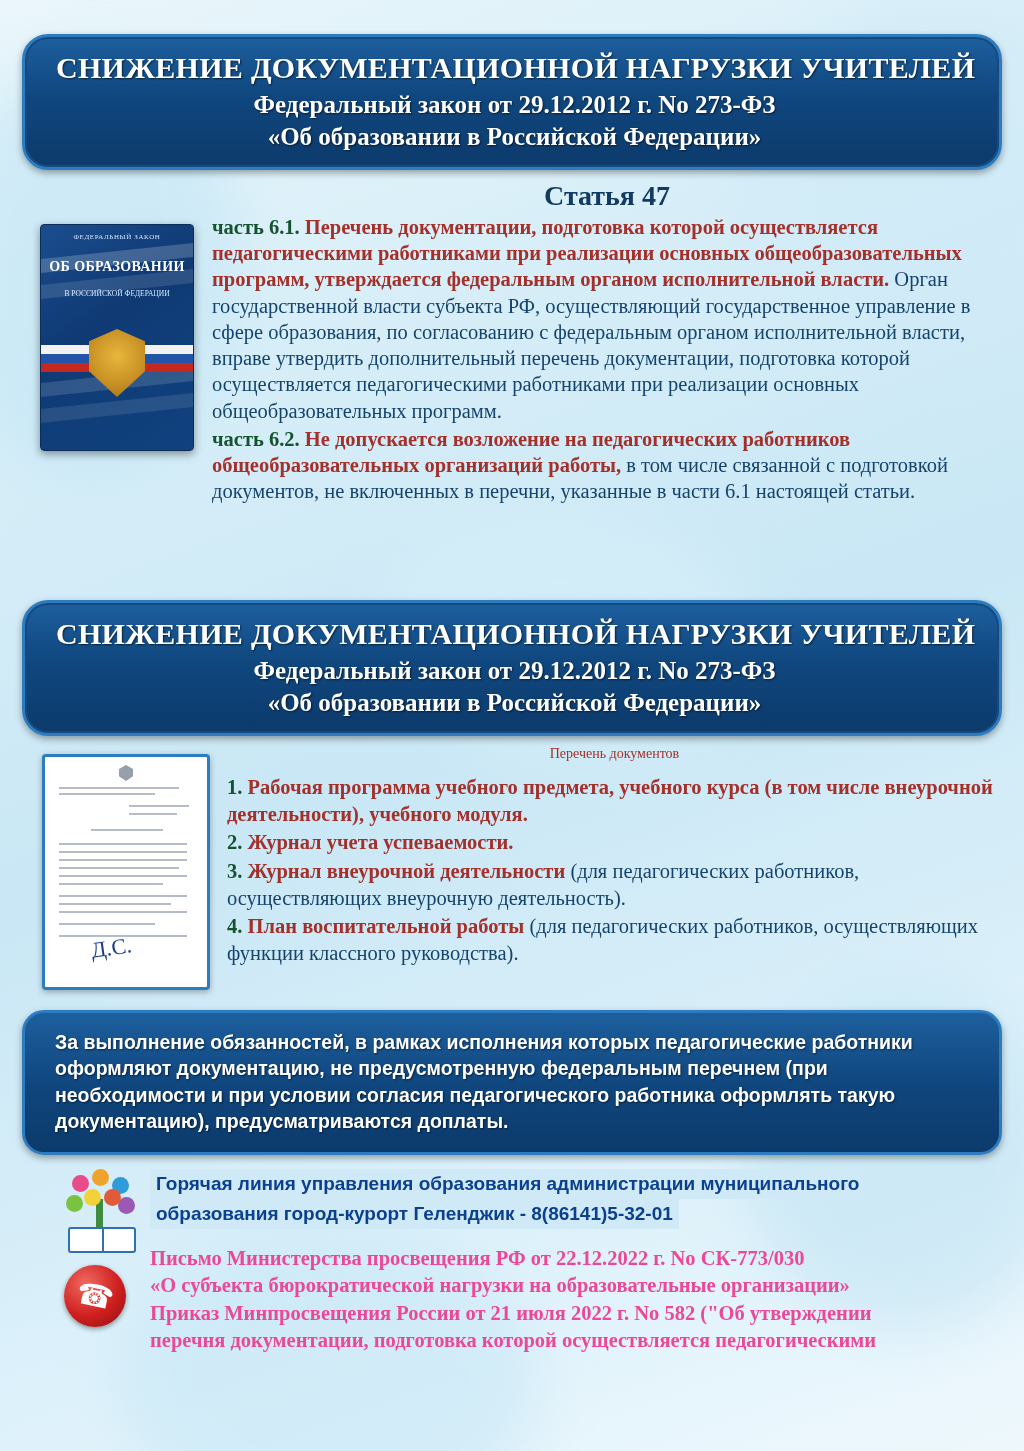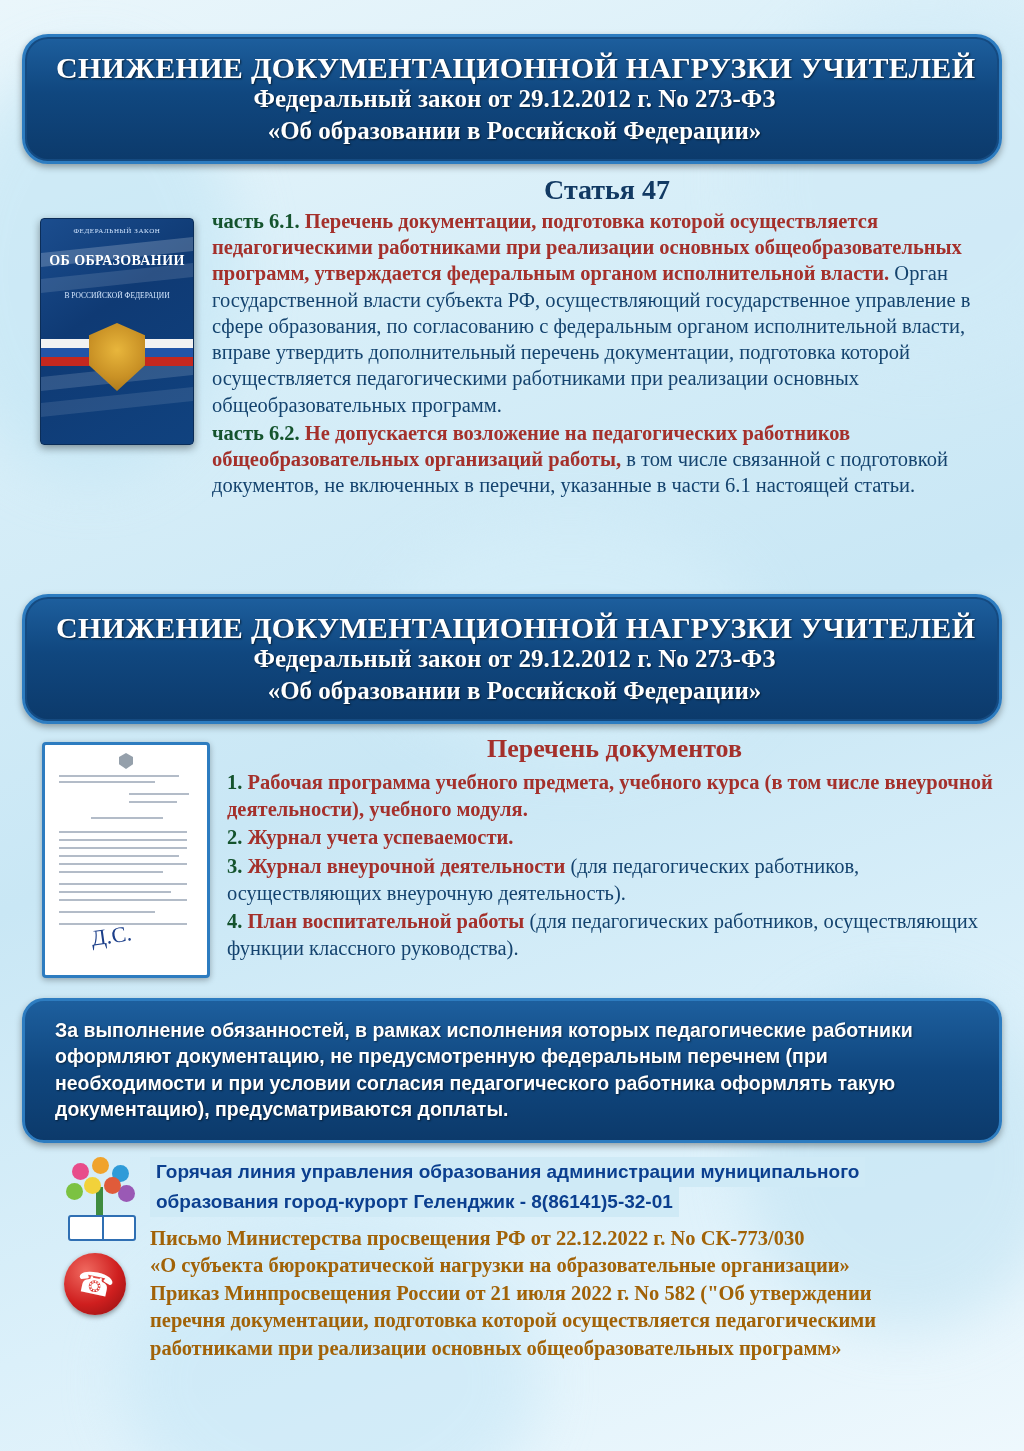--- a/index.html
+++ b/index.html
@@ -50,20 +50,21 @@
   .banner .line1 {
     font-size: 30px;
     font-weight: bold;
     letter-spacing: .3px;
     text-shadow: 1px 1px 2px rgba(0,0,0,.6);
     white-space: nowrap;
   }
   .banner .line2 {
     font-size: 25px;
     font-weight: bold;
+    margin-top: 6px;
     text-shadow: 1px 1px 2px rgba(0,0,0,.6);
   }
   .banner .line3 {
     font-size: 25px;
     font-weight: bold;
     margin-top: 4px;
     text-shadow: 1px 1px 2px rgba(0,0,0,.6);
   }
 
   
@@ -121,44 +122,44 @@
   .book .s-r { top: 138px; background: #c4281f; }
   .book .b-top {
     position: absolute; top: 8px; width: 100%; text-align: center;
     font-size: 7px; color: #cfe4ff; letter-spacing: .6px;
   }
   .book .b-title {
     position: absolute; top: 34px; width: 100%; text-align: center;
     font-size: 14px; font-weight: bold; color: #ffffff; letter-spacing: .4px;
   }
   .book .b-sub {
-    position: absolute; top: 72px; width: 100%; text-align: center;
+    position: absolute; top: 64px; width: 100%; text-align: center;
     font-size: 7.5px; color: #d6e8ff;
   }
   .book .emblem {
     position: absolute; left: 50%; top: 104px; transform: translateX(-50%);
     width: 56px; height: 68px;
     background: radial-gradient(circle at 50% 40%, #e8b63c 0%, #c99125 55%, #9d6d17 100%);
     clip-path: polygon(50% 0%, 100% 18%, 100% 62%, 50% 100%, 0% 62%, 0% 18%);
     box-shadow: 0 0 4px rgba(0,0,0,.5);
   }
 
   
   .docs-wrap {
     margin-top: 10px;
     position: relative;
     min-height: 250px;
   }
   .docs-title {
     text-align: center;
-    font-size: 26px;
-    font-weight: bold;
+    font-size: 14px;
+    font-weight: normal;
     color: #a4302b;
     margin-left: 205px;
-    margin-bottom: 5px;
+    margin-bottom: 12px;
   }
   .docs-body {
     margin-left: 205px;
     font-size: 20.5px;
     line-height: 1.3;
     color: #14436e;
   }
   .docs-body p { margin: 0 0 2px 0; }
 
   .doc-img {
@@ -220,24 +221,24 @@
     color: #0b3f8f;
     font-family: "Liberation Sans", sans-serif;
     font-weight: bold;
     font-size: 19px;
     line-height: 1.35;
     padding: 2px 6px;
     display: inline-block;
   }
   .footer-text {
     margin-left: 128px;
-    margin-top: 8px;
+    margin-top: 16px;
     font-size: 20.5px;
     line-height: 1.3;
-    color: #a16207;
+    color: #ec4899;
     font-weight: bold;
   }
   .footer-text p { margin: 0 0 1px 0; }
 
   .icon-tree {
     position: absolute;
     left: 36px;
     top: 0px;
     width: 84px;
     height: 88px;
@@ -397,17 +398,16 @@
     <div>
       <span class="hotline">Горячая линия управления образования администрации муниципального</span><br>
       <span class="hotline">образования город-курорт Геленджик - 8(86141)5-32-01</span>
     </div>
 
     <div class="footer-text">
       <p>Письмо Министерства просвещения РФ от 22.12.2022 г. No СК-773/030</p>
       <p>«О субъекта бюрократической нагрузки на образовательные организации»</p>
       <p>Приказ Минпросвещения России от 21 июля 2022 г. No 582 ("Об утверждении</p>
       <p>перечня документации, подготовка которой осуществляется педагогическими</p>
-      <p>работниками при реализации основных общеобразовательных программ»</p>
     </div>
   </div>
 
 </div>
 
 </body></html>

